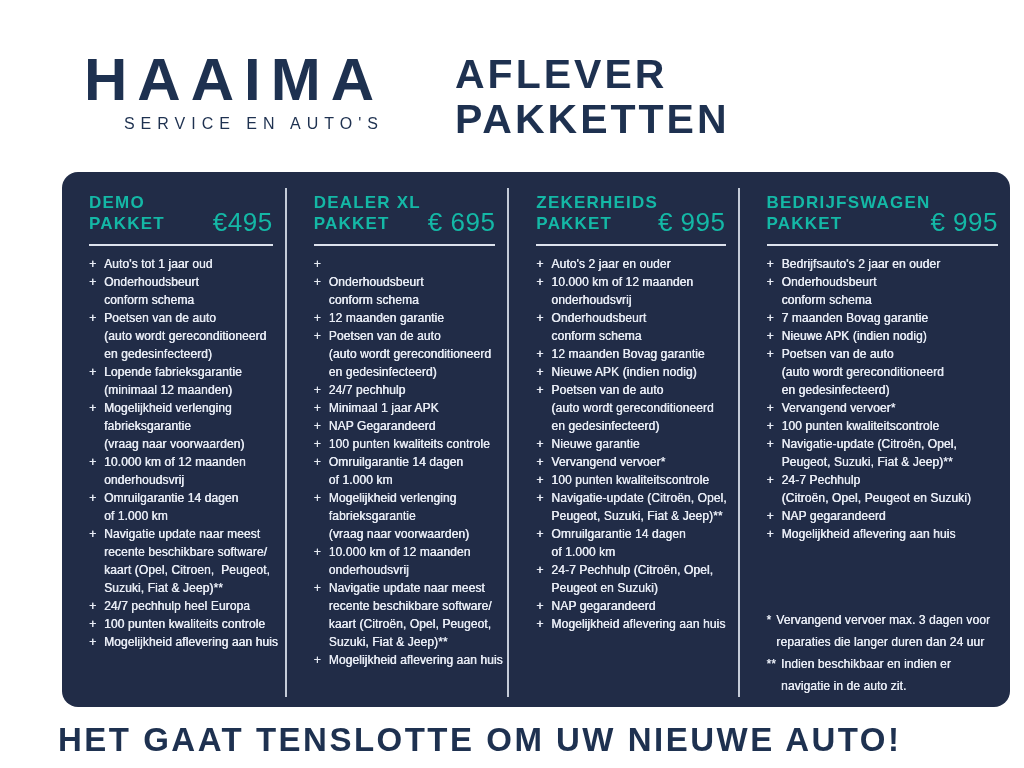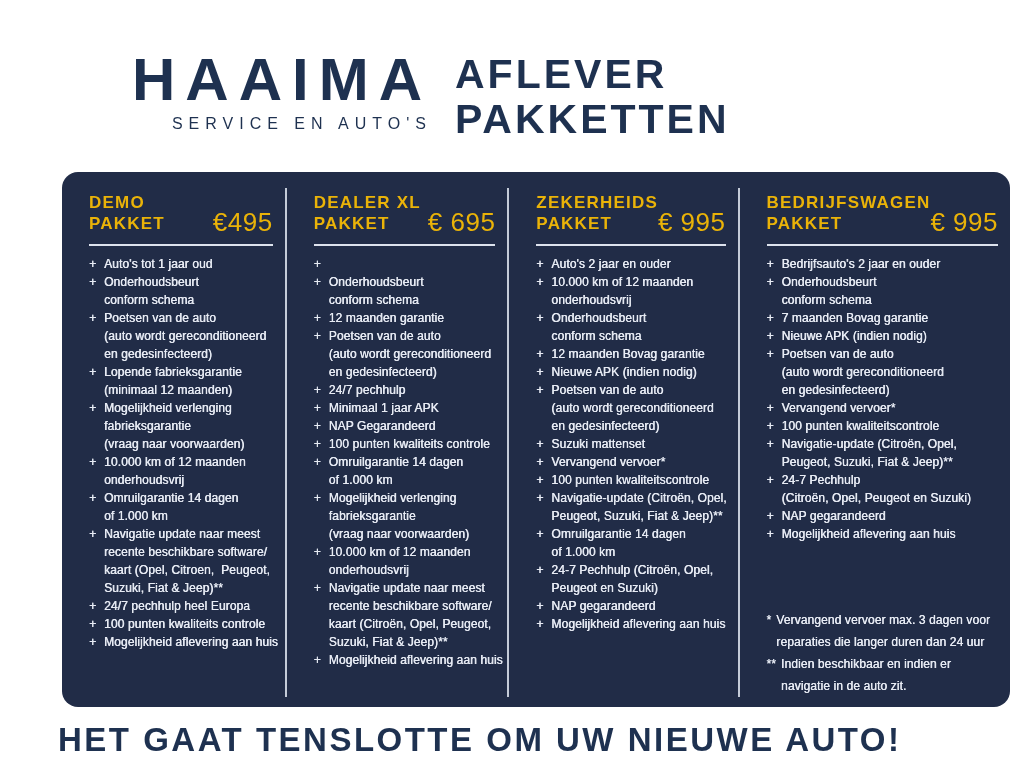--- a/index.html
+++ b/index.html
@@ -11,21 +11,21 @@
   }
   *{box-sizing:border-box;}
   html,body{margin:0;padding:0;}
   body{
     width:1024px;height:768px;position:relative;overflow:hidden;
     background:#ffffff;
     font-family:"Liberation Sans", sans-serif;
     color:var(--header-navy);
   }
   
-  .brand{position:absolute;left:84px;top:50px;line-height:1;margin-left:48px;}
+  .brand{position:absolute;left:84px;top:50px;line-height:1;}
   .brand-name{
     font-size:60px;font-weight:bold;letter-spacing:10px;line-height:1;
     white-space:nowrap;
   }
   .brand-sub{
     font-size:16px;font-weight:normal;letter-spacing:6px;margin-top:6px;
     white-space:nowrap;
     text-align:right;
   }
   .page-title{
@@ -38,21 +38,21 @@
     position:absolute;left:62px;top:172px;width:948px;height:535px;
     background:var(--panel-navy);border-radius:16px;
     padding:16px 0 14px 0;
     display:grid;grid-template-columns:1fr 1fr 1fr 1fr;
     overflow:hidden;
   }
   .col{padding:4px 4px 0 27px;}
   .col + .col{border-left:2px solid var(--divider);}
   .col-head{
     display:flex;justify-content:space-between;align-items:flex-end;
-    color:#eab308;padding-right:8px;
+    color:#14b8a6;padding-right:8px;
   }
   .pkg-name{font-size:17px;font-weight:bold;letter-spacing:1.2px;line-height:21px;white-space:pre-line;}
   .pkg-price{font-size:26px;font-weight:normal;letter-spacing:0.5px;line-height:24px;white-space:nowrap;}
   .rule{border-bottom:2px solid var(--rule);margin:10px 8px 9px 0;}
   ul.features{
     list-style:none;margin:0;padding:0;
     color:var(--feature-text);
     font-size:12px;line-height:18px;letter-spacing:0.1px;
     text-shadow:0.4px 0 0 currentColor;
   }
@@ -257,21 +257,21 @@
           <span class="ftxt">Nieuwe APK (indien nodig)</span>
         </li>
         <li class="feature">
           <span class="plus">+</span>
           <span class="ftxt">Poetsen van de auto
 (auto wordt gereconditioneerd
 en gedesinfecteerd)</span>
         </li>
         <li class="feature">
           <span class="plus">+</span>
-          <span class="ftxt">Suzuki mattenset</span>
+          <span class="ftxt">Nieuwe garantie</span>
         </li>
         <li class="feature">
           <span class="plus">+</span>
           <span class="ftxt">Vervangend vervoer*</span>
         </li>
         <li class="feature">
           <span class="plus">+</span>
           <span class="ftxt">100 punten kwaliteitscontrole</span>
         </li>
         <li class="feature">

